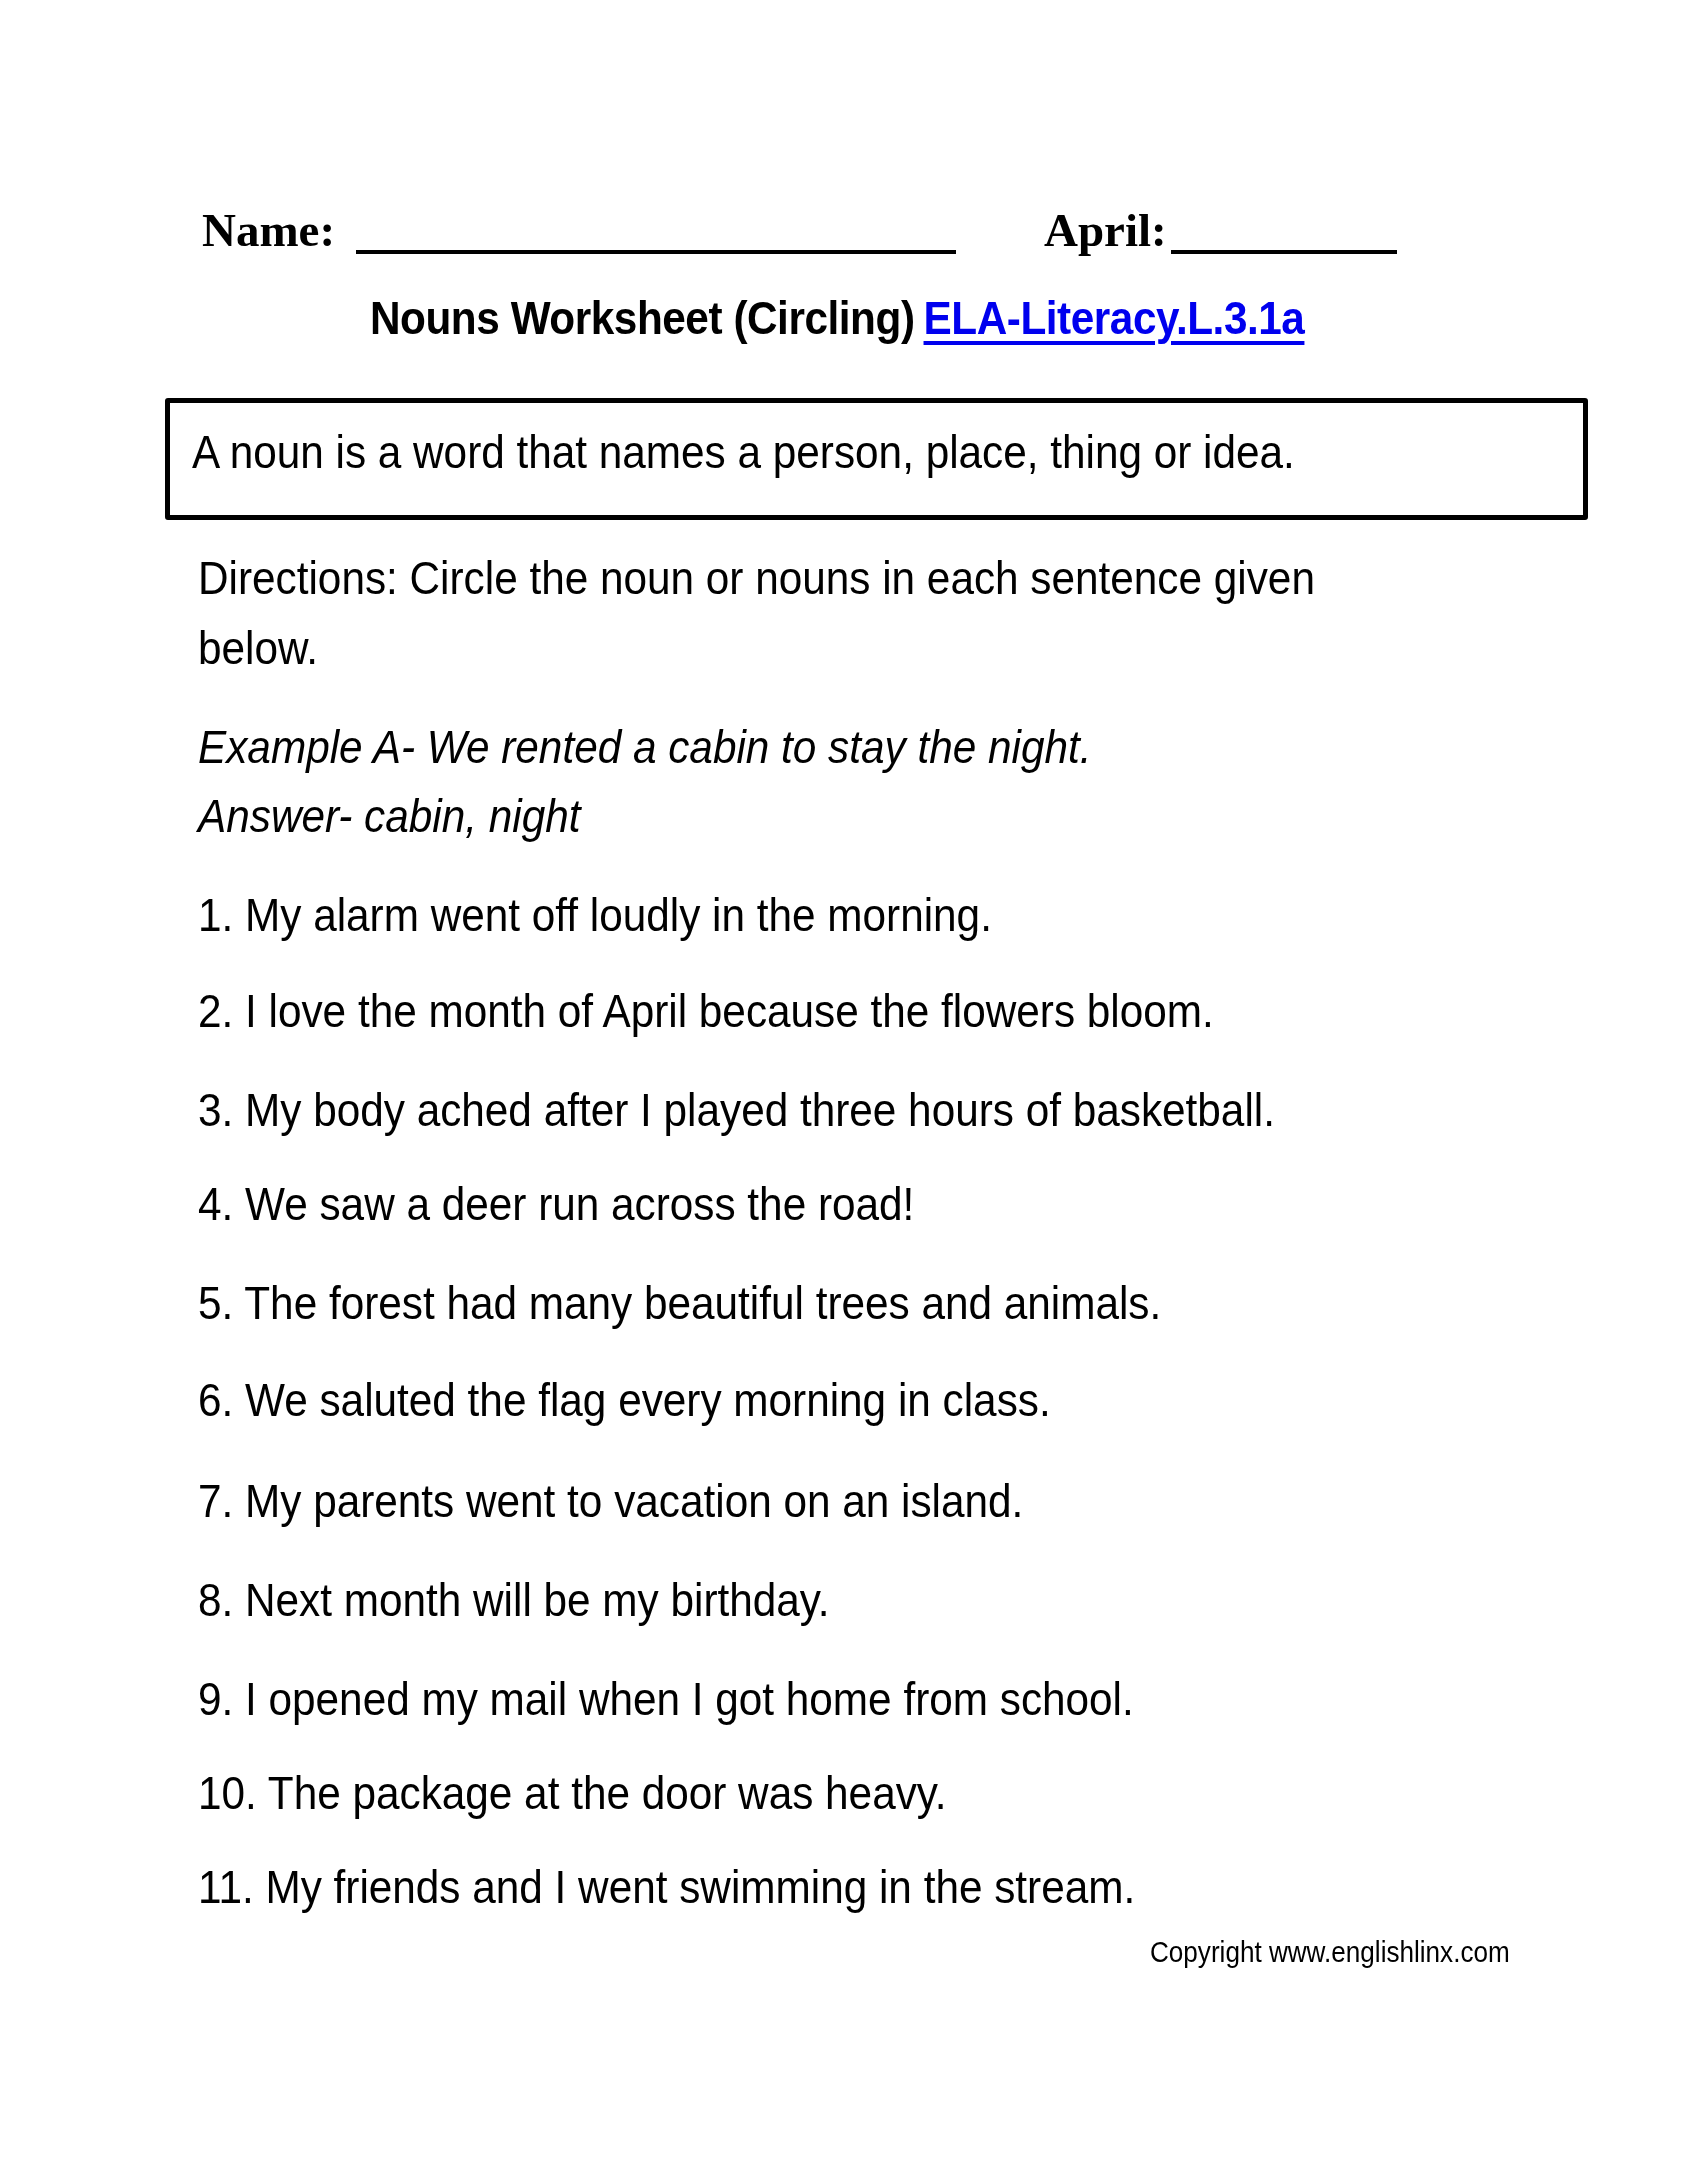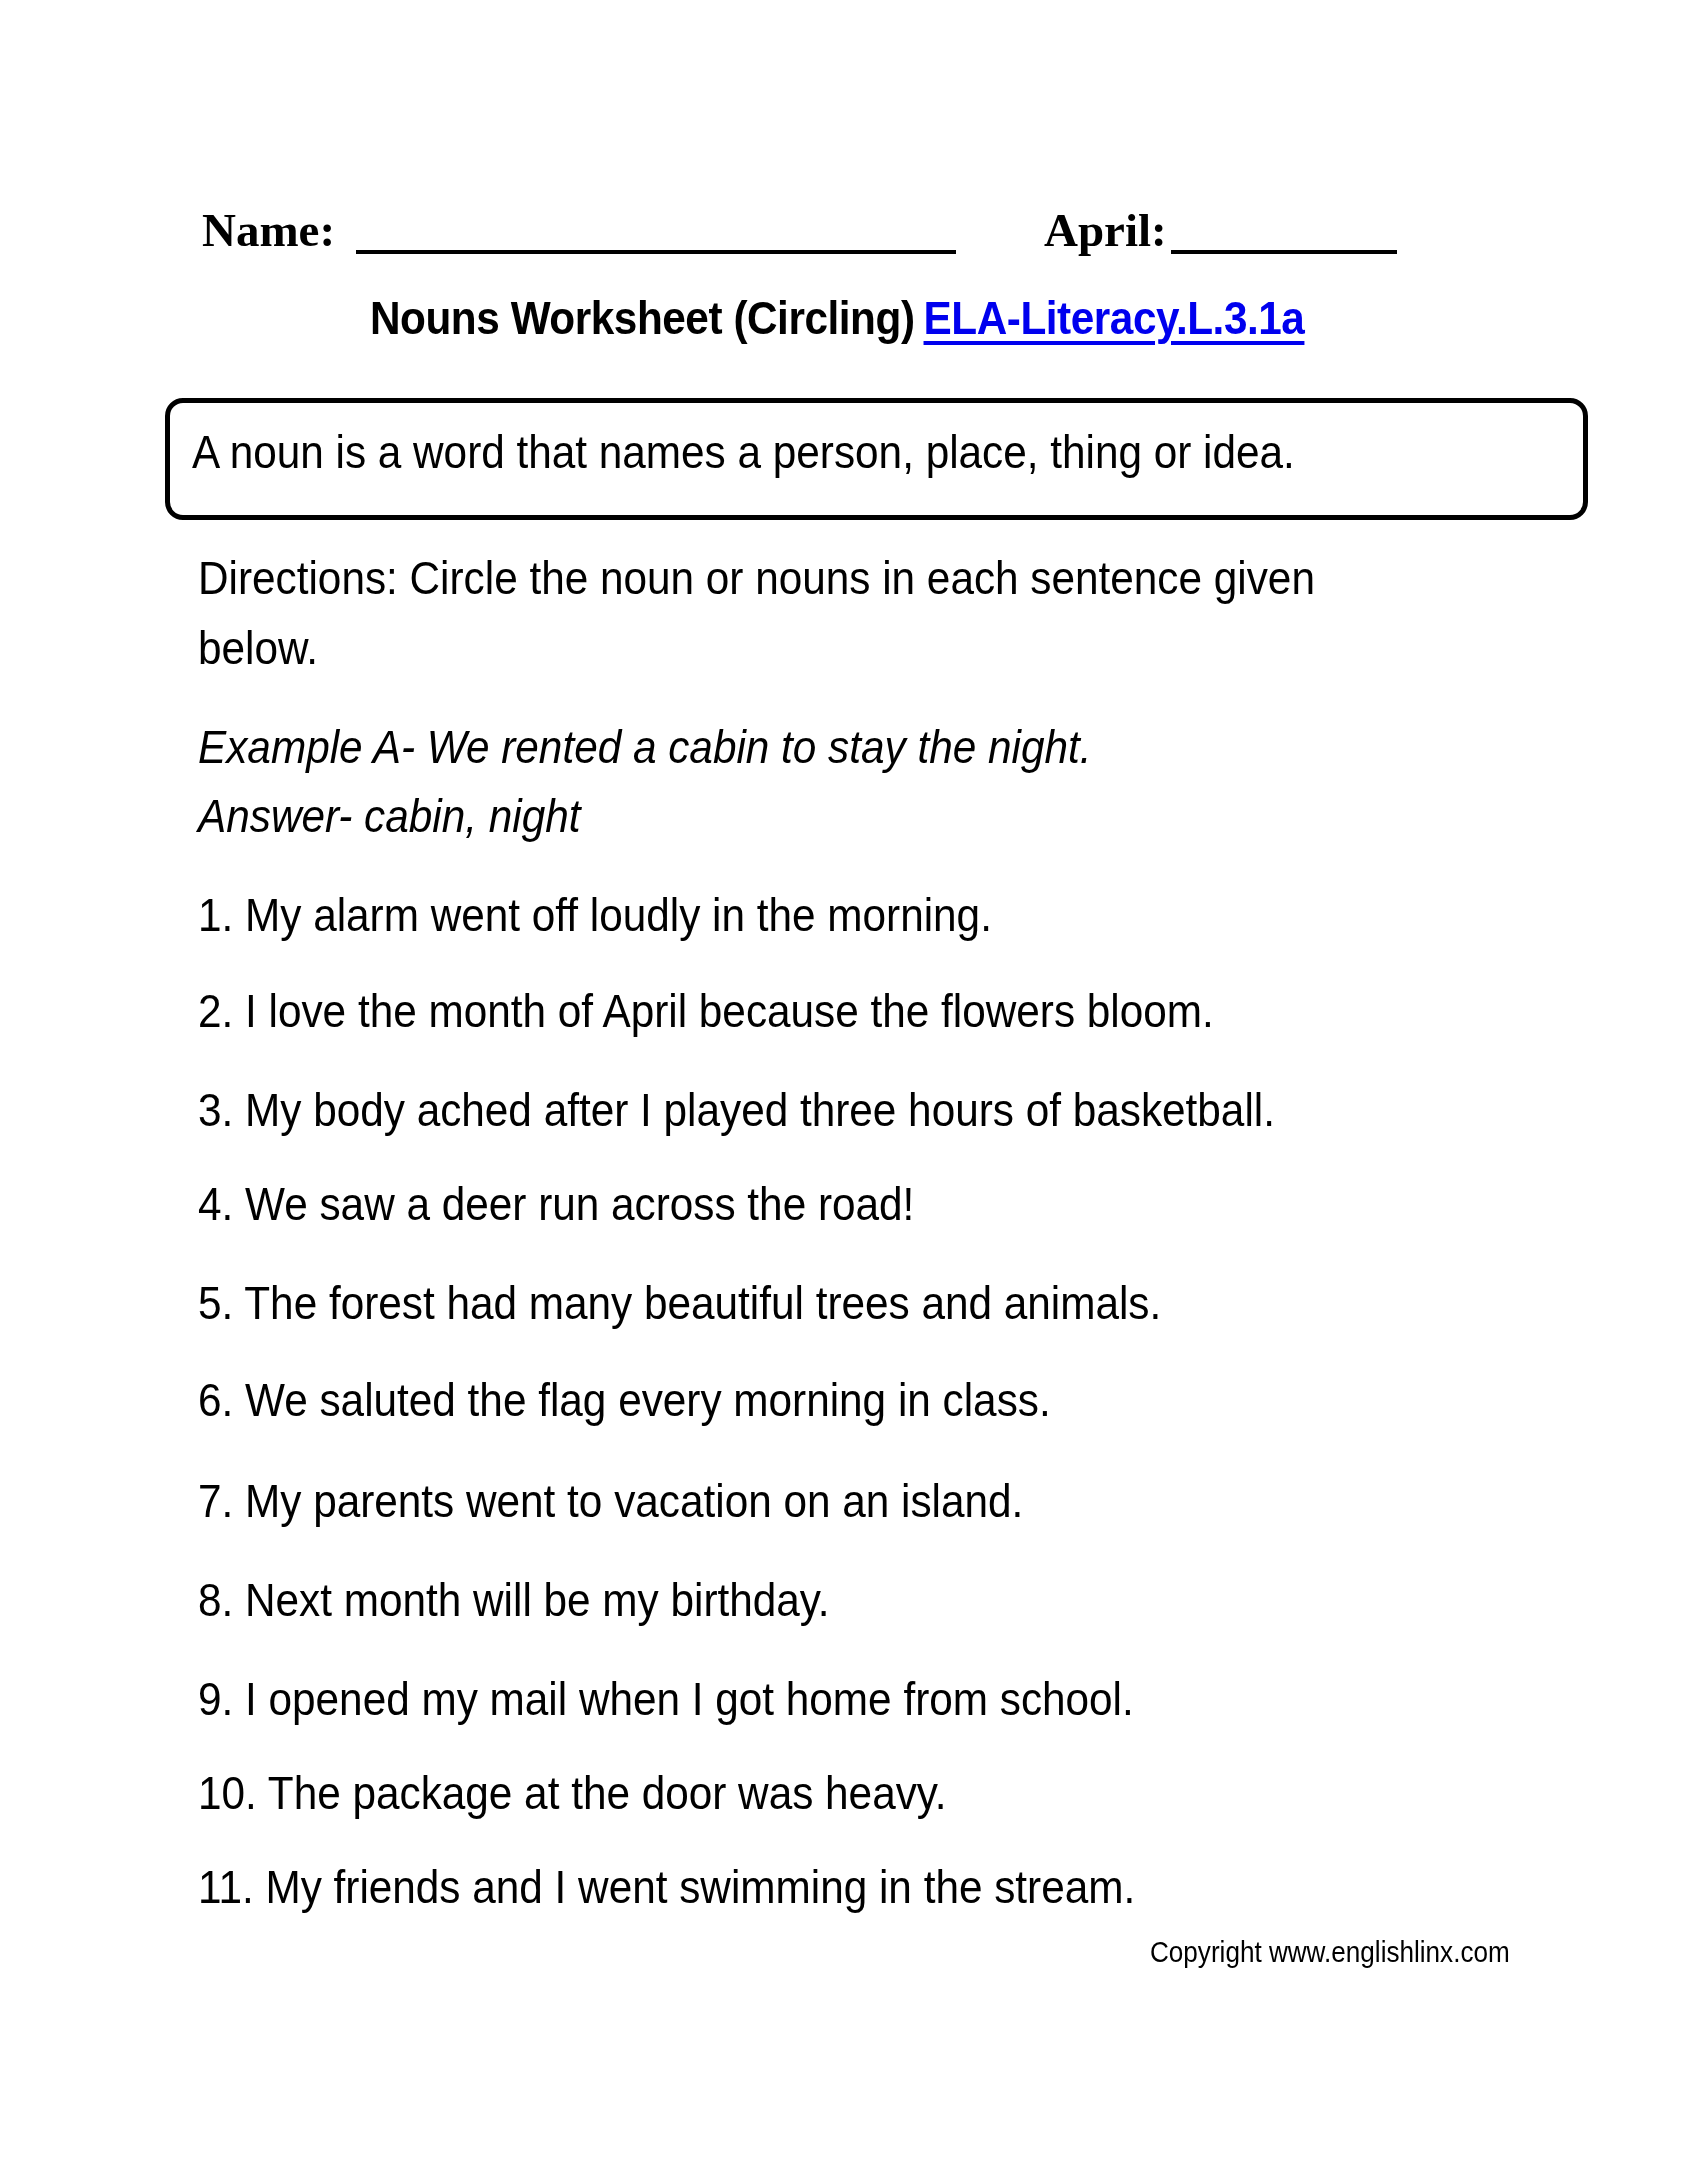--- a/index.html
+++ b/index.html
@@ -54,21 +54,21 @@
     color: #0000ee;
     text-decoration: underline;
     text-decoration-thickness: 4px;
     text-underline-offset: 7px;
     margin-left: 10px;
     cursor: pointer;
   }
   .def-box {
     position: absolute;
     border: 5px solid #000000;
-    border-radius: 18px;
+    border-radius: 3px;
     box-sizing: border-box;
     background: #ffffff;
   }
   .def-text {
     position: absolute;
     left: 22px;
     top: 25px;
     font-size: 47px;
     line-height: 1;
   }

